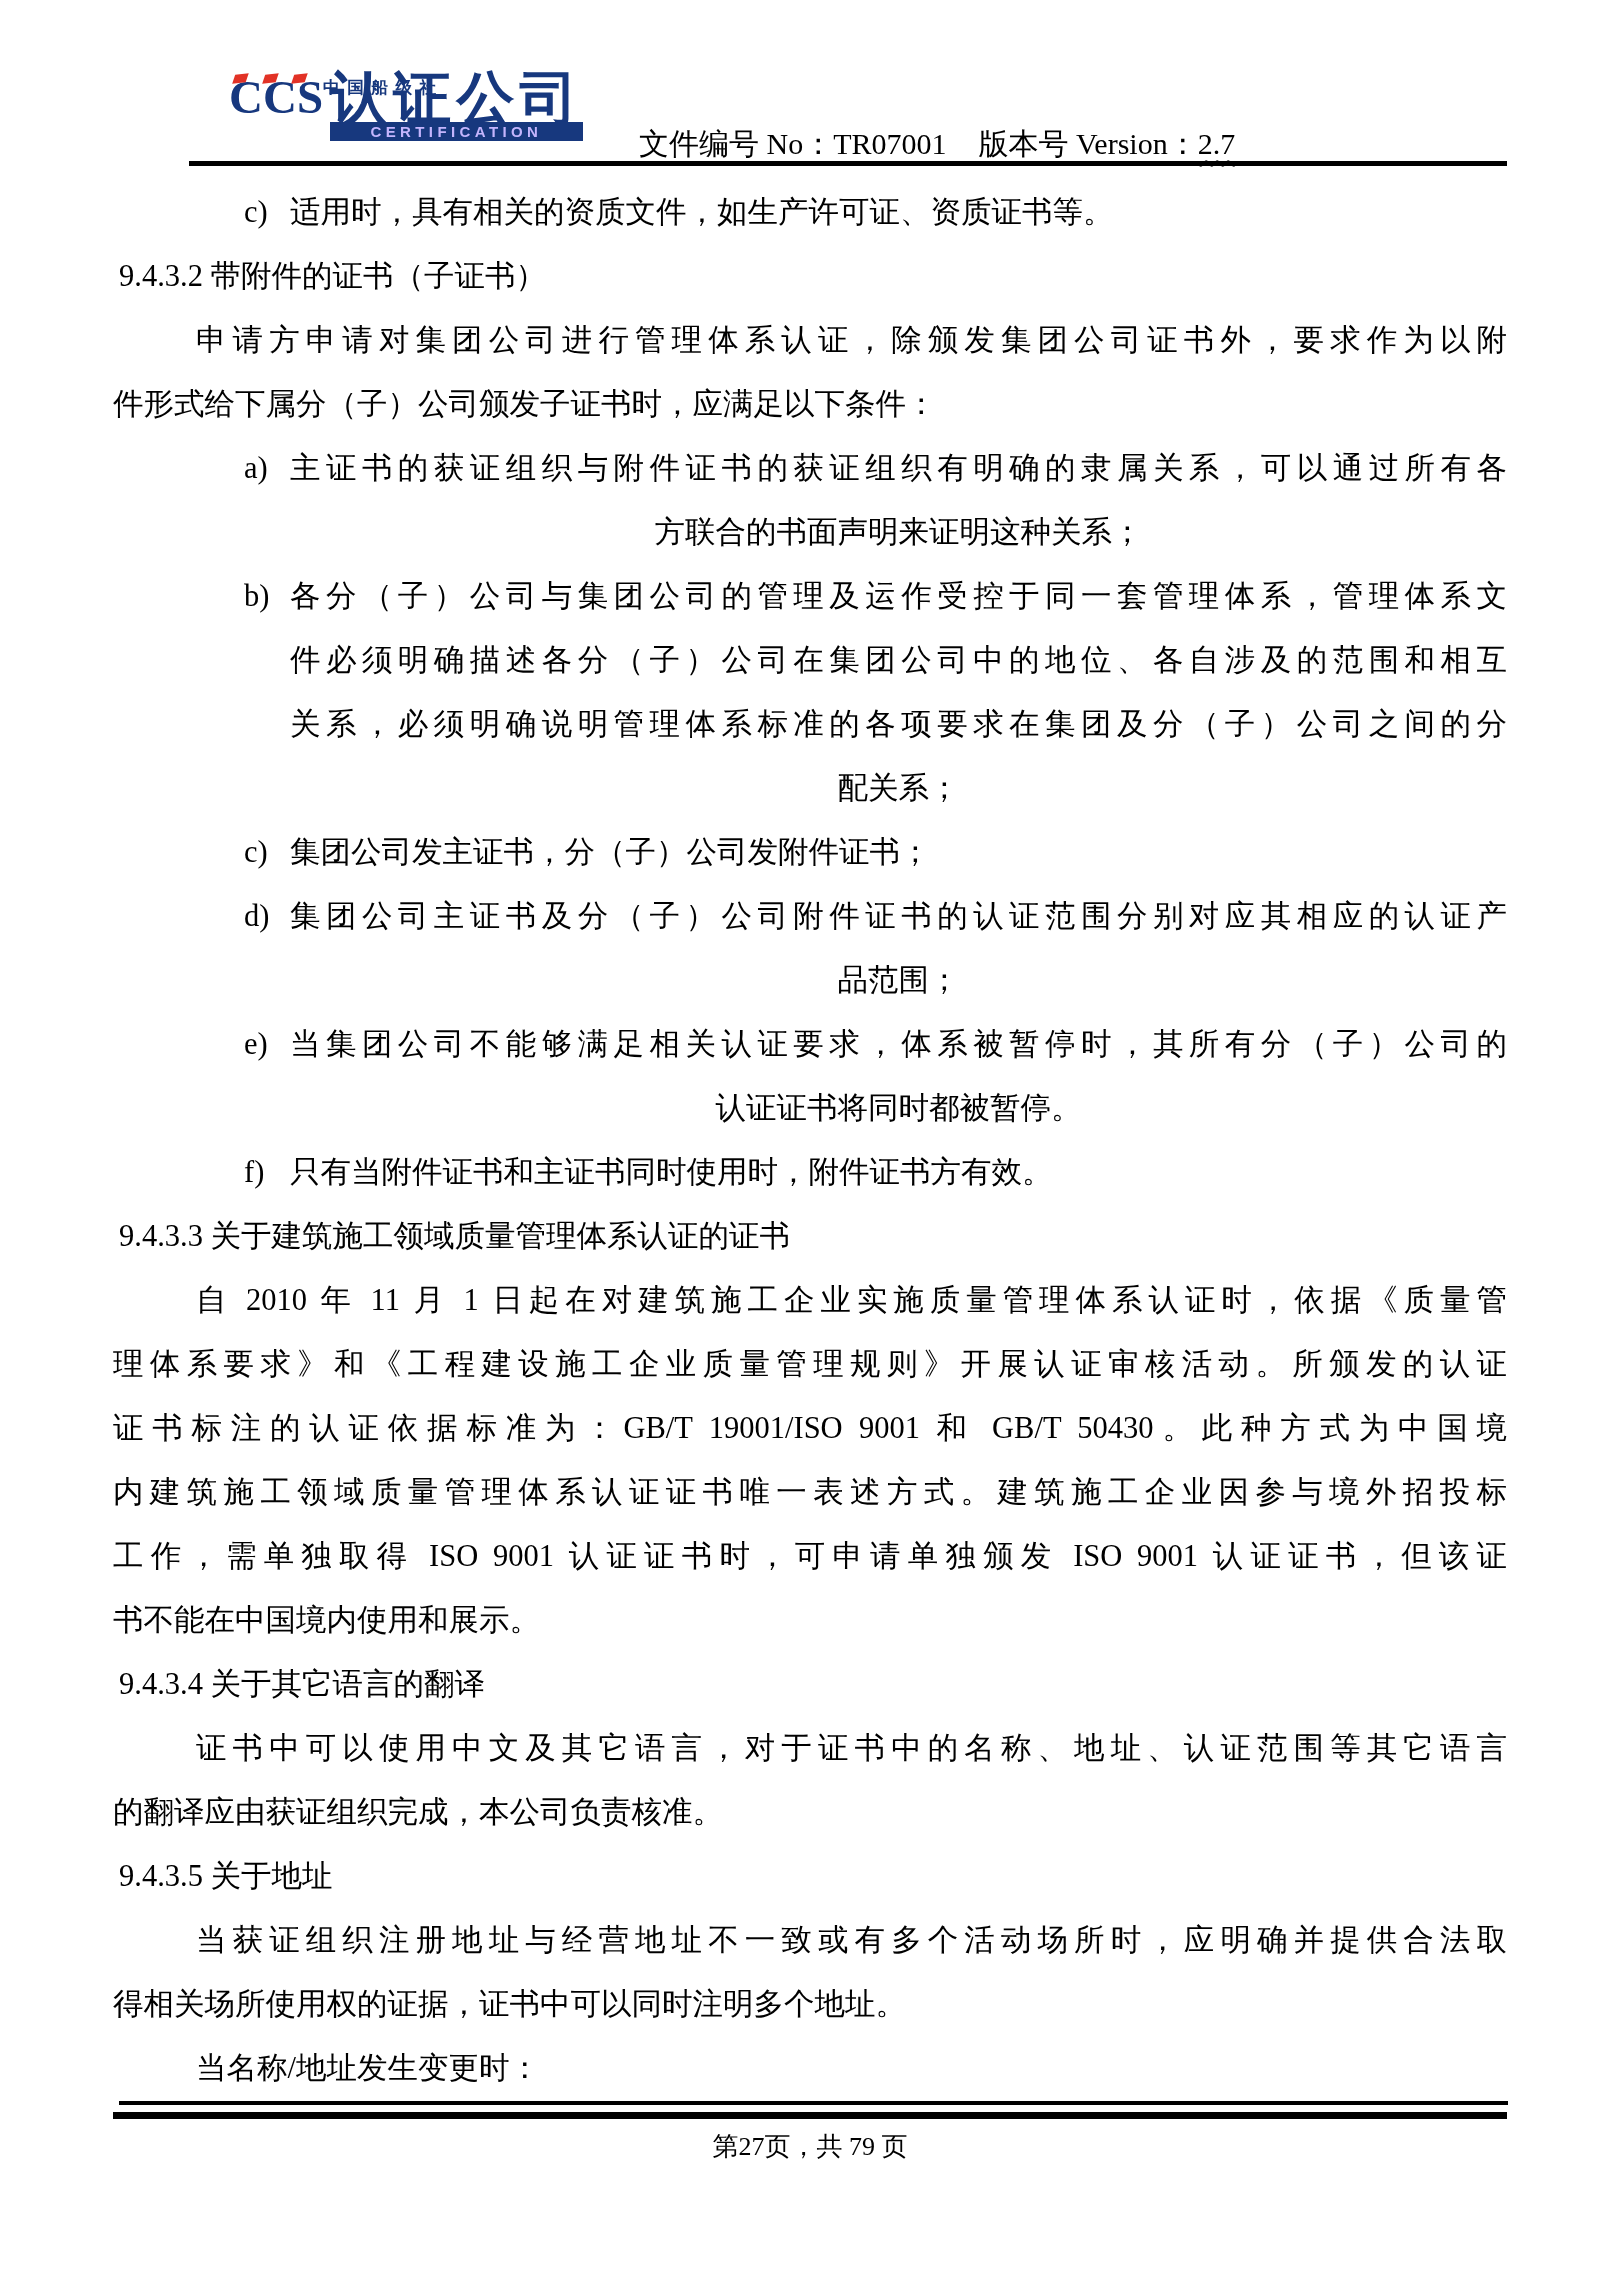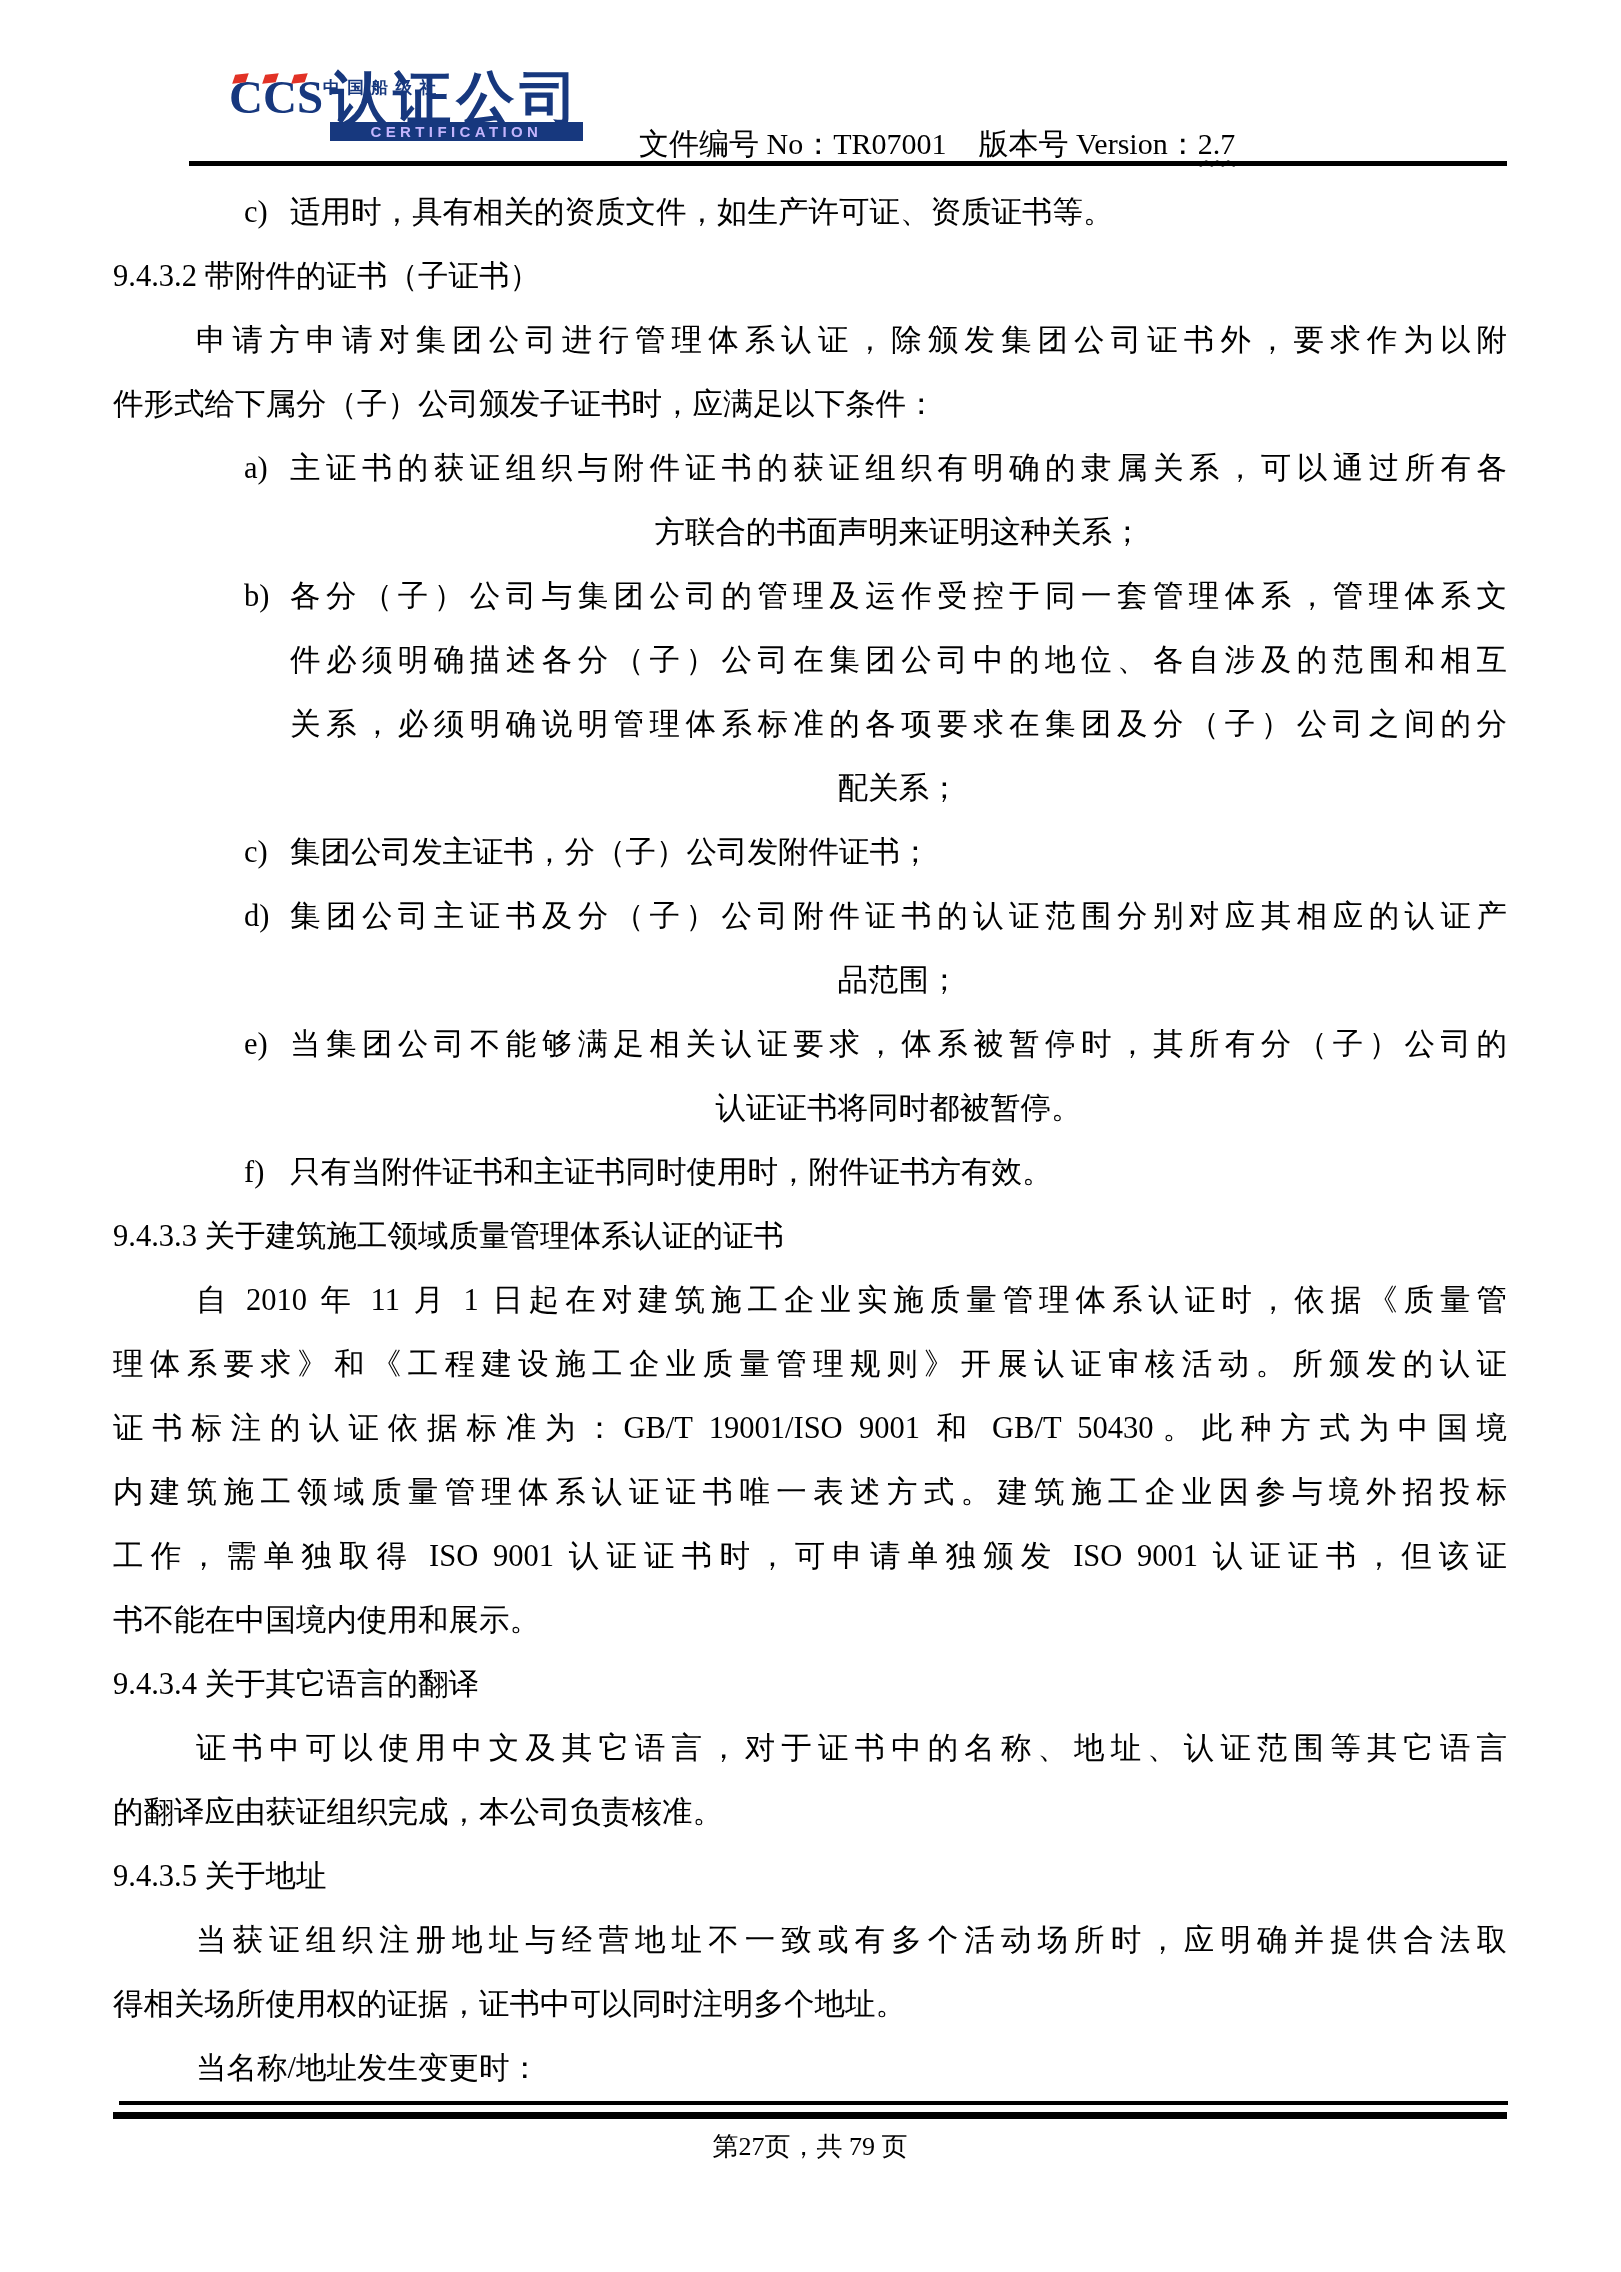--- a/index.html
+++ b/index.html
@@ -34,21 +34,21 @@
   }
   .hdr-text{
     position:absolute;left:639px;top:112px;width:871px;display:flex;gap:32px;
     font-size:30px;line-height:38px;white-space:nowrap;margin-top:13px;
   }
   .wavy{text-decoration:underline;text-decoration-style:wavy;text-decoration-thickness:1.7px;text-underline-offset:6.1px;}
   .hdr-rule{position:absolute;left:189px;top:161px;width:1318px;height:5.2px;background:#000;}
   
   .content{position:absolute;left:113px;top:180px;width:1394px;}
   .line{height:64px;line-height:64px;font-size:30.5px;white-space:nowrap;}
-  .sec{padding-left:0;}
+  .sec{padding-left:0;margin-left:6px;}
   .pfirst{padding-left:83px;}
   .flush{padding-left:0;}
   .licont{padding-left:177px;text-align:center;}
   .li{display:flex;padding-left:131px;}
   .li-label{width:46px;flex:none;}
   .li-text{flex:1;}
   .jfull{text-align:justify;text-align-last:justify;}
   .li.jfull .li-text{text-align:justify;text-align-last:justify;white-space:nowrap;}
   
   .ftr-rule-top{position:absolute;left:119px;top:2101px;width:1389px;height:4.4px;background:#000;}

